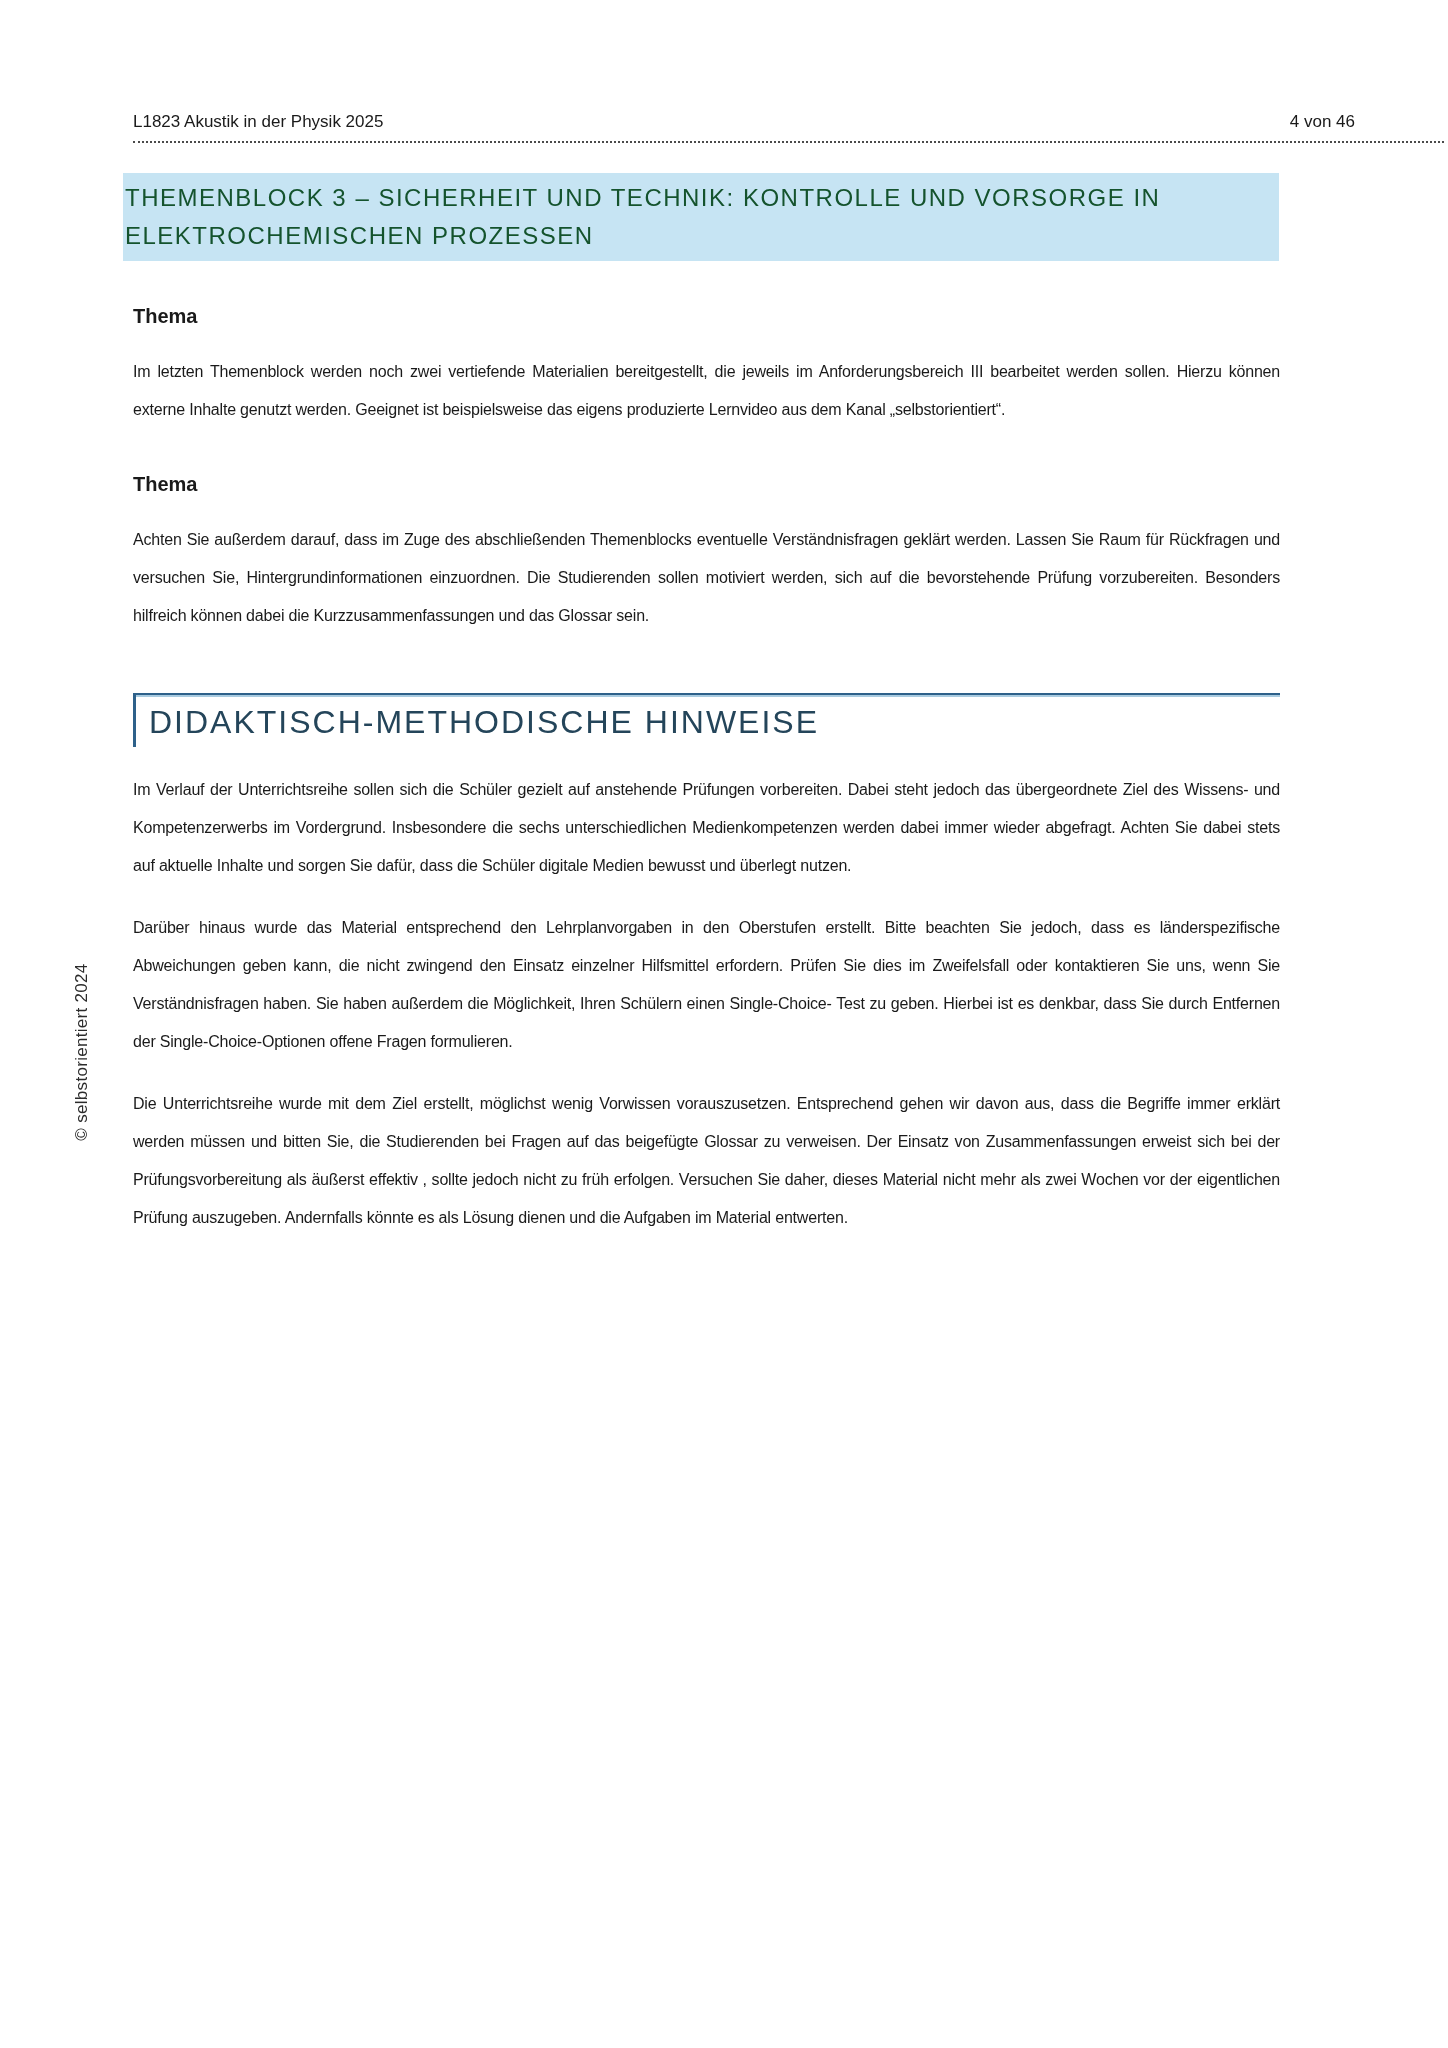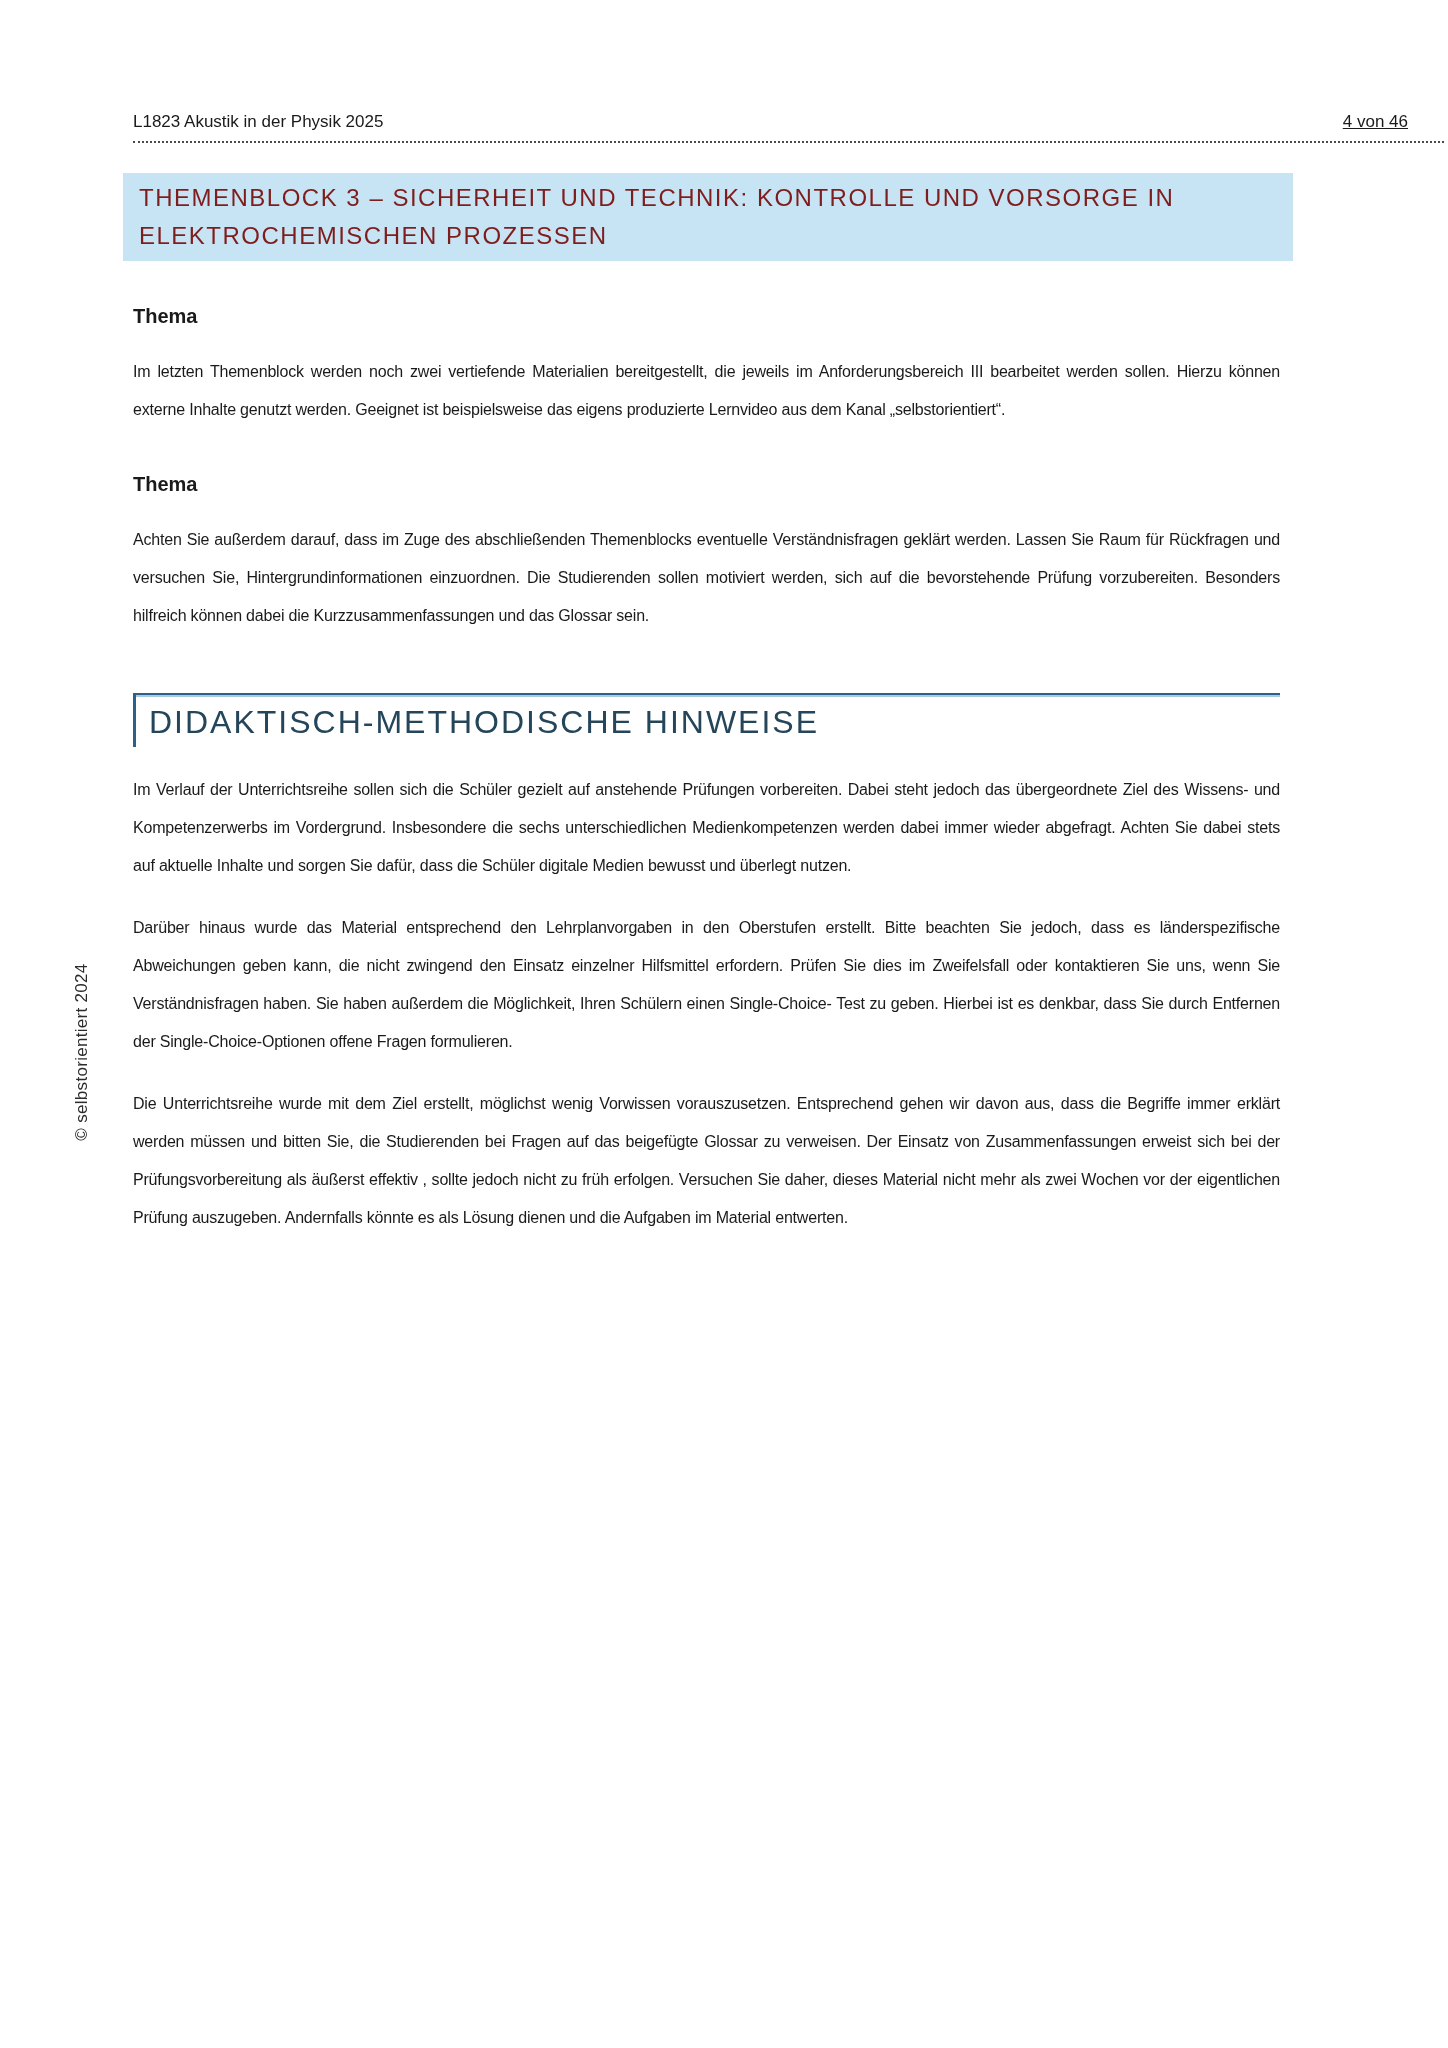--- a/index.html
+++ b/index.html
@@ -20,40 +20,40 @@
     left: 133px;
     right: 4px;
     display: flex;
     justify-content: space-between;
     align-items: center;
     font-size: 17px;
     color: #1a1a1a;
     border-bottom: 2px dotted #4a4a4a;
     padding-bottom: 9px;
   }
-  .page-header .pagenum { margin-right: 36px; text-decoration: underline; }
+  .page-header .pagenum { margin-right: 89px; }
 
   
   .content {
     position: absolute;
     top: 0;
     left: 133px;
     width: 1147px;
   }
 
   .title-block {
     margin: 173px 0 0 -10px;
     width: 1144px;
     background: #c6e4f3;
     font-size: 24px;
     font-weight: normal;
     line-height: 38px;
     letter-spacing: 1.5px;
-    color: #7f1d1d;
-    padding: 6px 10px 6px 16px;
+    color: #14532d;
+    padding: 6px 10px 6px 2px;
     text-transform: none;
   }
 
   h3.thema {
     font-size: 20px;
     font-weight: bold;
     margin: 42px 0 0 0;
     line-height: 26px;
   }
 

